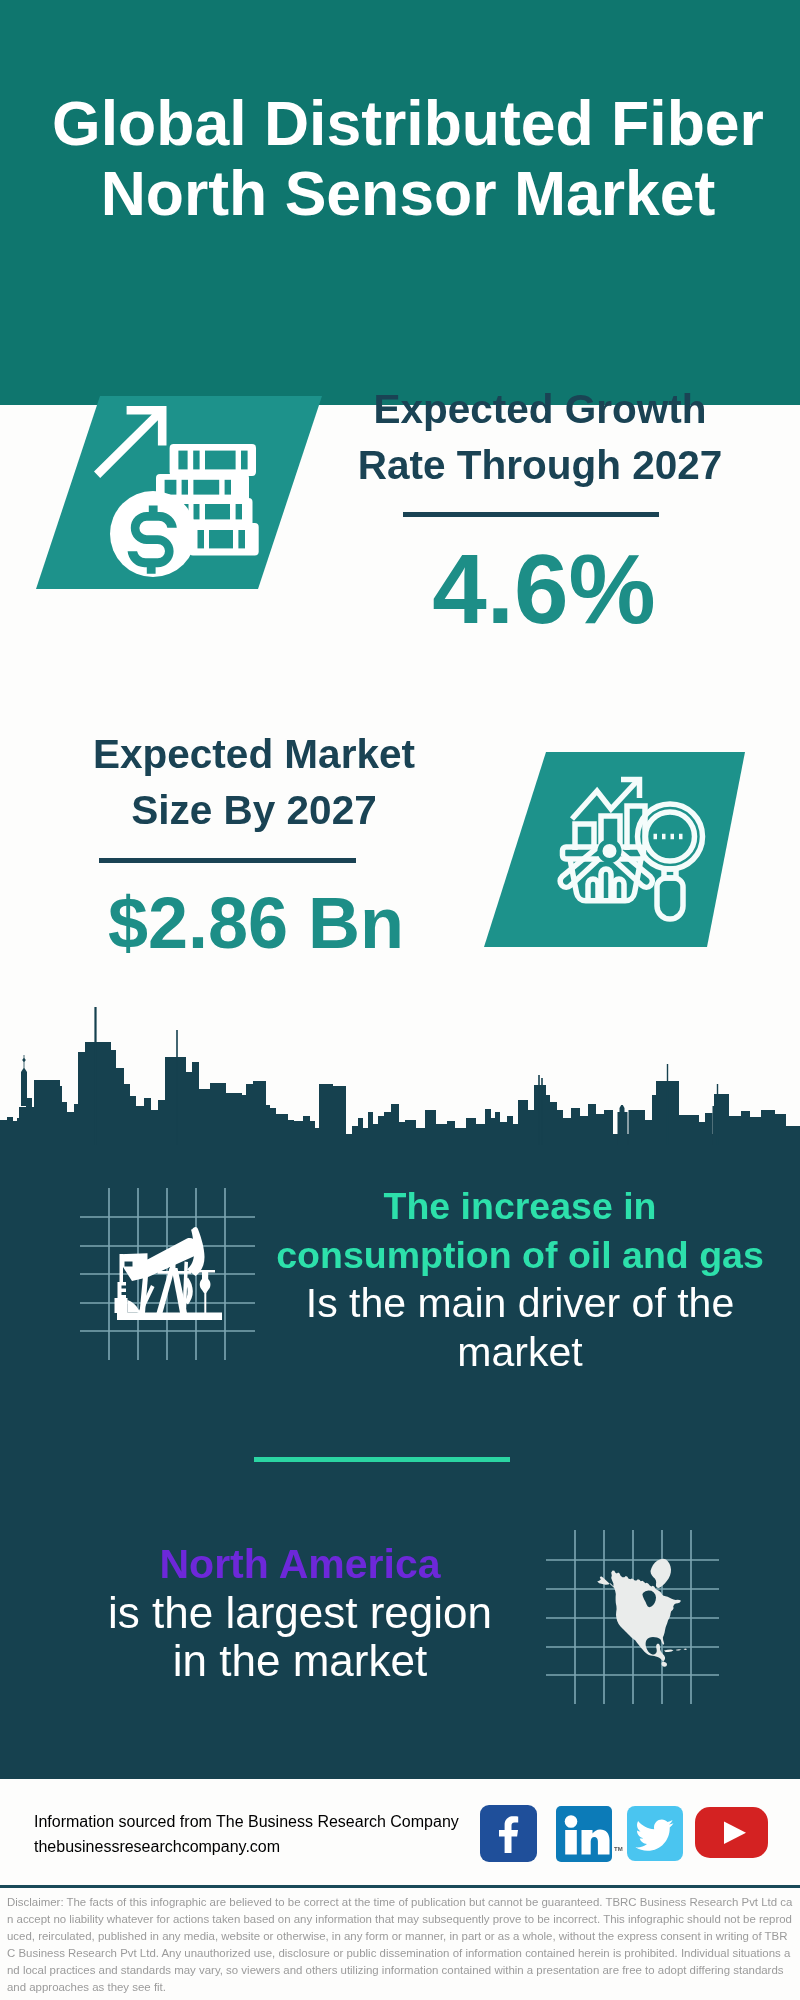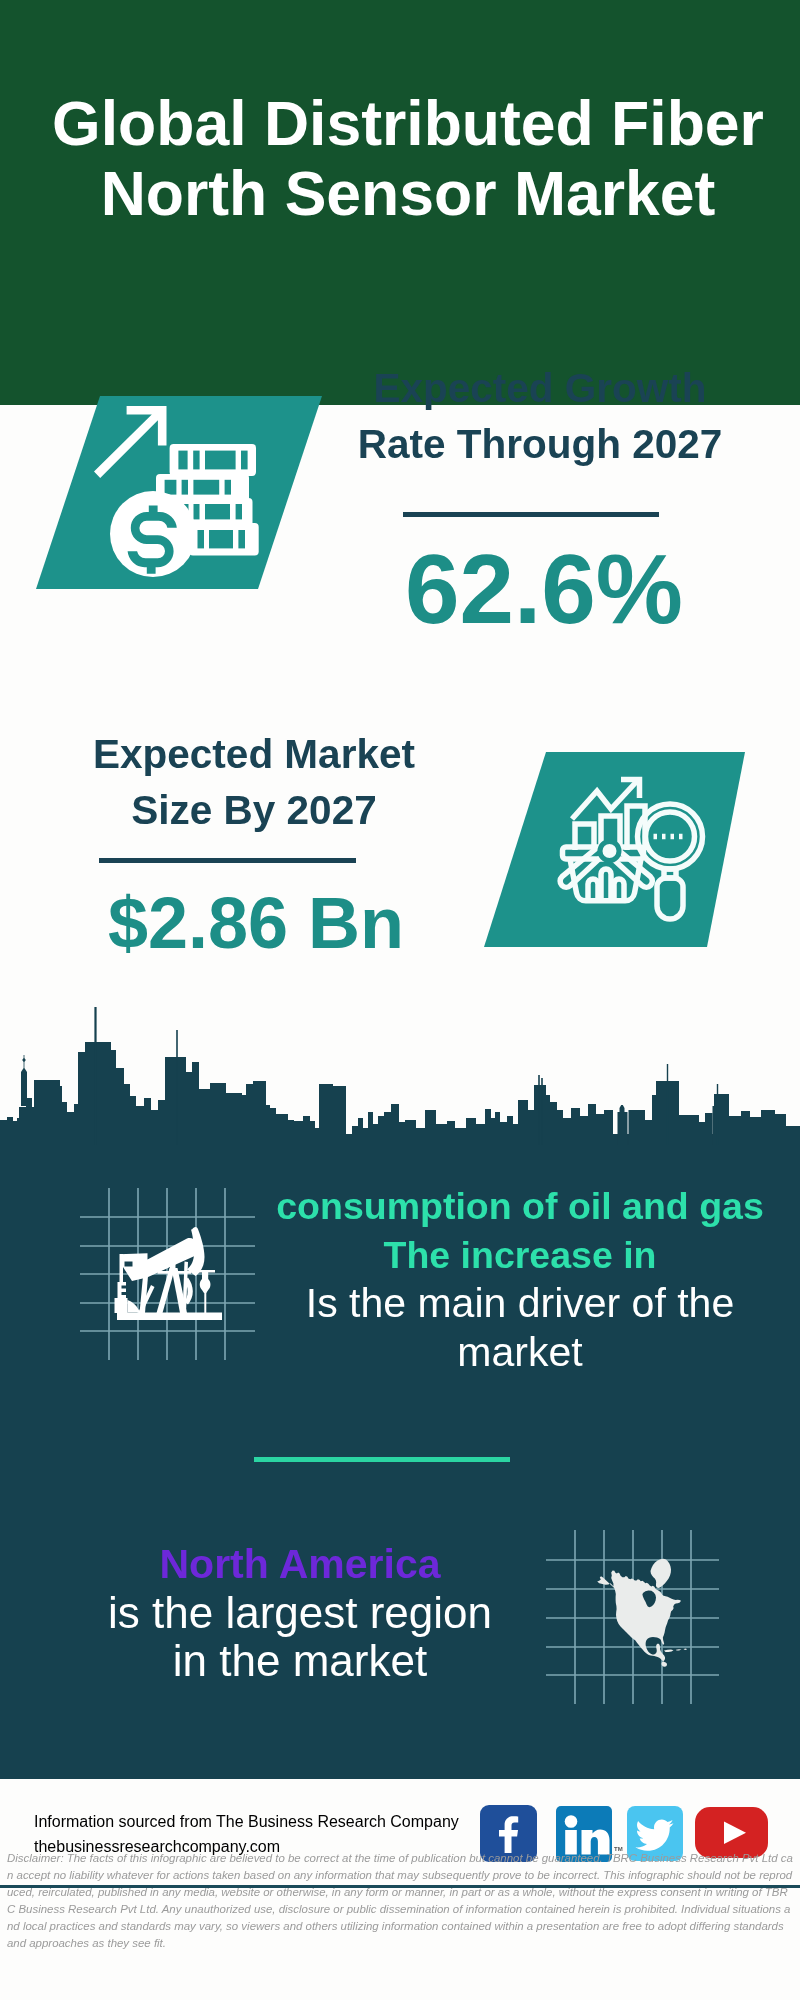--- a/index.html
+++ b/index.html
@@ -1,20 +1,20 @@
 <!DOCTYPE html>
 <html><head>
 <meta charset="utf-8">
 <style>
   * { box-sizing: border-box; margin:0; padding:0; }
   html,body { width:800px; height:2000px; }
   body { font-family:"Liberation Sans", sans-serif; background:#ffffff; }
   .page { position:relative; width:800px; height:2000px; background:#fdfdfc; overflow:hidden; }
 
-  .header { position:absolute; left:0; top:0; width:800px; height:405px; background:#14532d; }
+  .header { position:absolute; left:0; top:0; width:800px; height:405px; background:#0f766e; }
   .header h1 { position:absolute; left:8px; top:88px; width:800px; text-align:center; color:#fff;
     font-size:62.5px; font-weight:bold; line-height:70px; }
 
   .para { position:absolute; }
   .stat-title { position:absolute; color:#1a4354; font-size:40.5px; font-weight:bold; line-height:56.3px; text-align:center; }
   .rule { position:absolute; height:4.5px; background:#1a4354; }
   .stat-val { position:absolute; color:#1d8e87; font-weight:bold; text-align:center; }
 
   .dark { position:absolute; left:0; top:1134px; width:800px; height:645px; background:#16414f; }
   .skyline { position:absolute; left:0; top:1005px; width:800px; height:140px; }
@@ -22,21 +22,21 @@
   .driver-text { position:absolute; left:260px; top:1182px; width:520px; color:#fff; text-align:center; }
   .driver-hl { color:#2de0ab; font-weight:bold; font-size:37.5px; line-height:48.5px; display:block; }
   .driver-rest { font-size:41px; line-height:48.5px; display:block; }
   .mid-rule { position:absolute; left:254px; top:1457px; width:256px; height:4.5px; background:#2bd5a3; }
   .region-text { position:absolute; left:35px; top:1540px; width:530px; color:#fff; text-align:center; }
   .region-hl { color:#6d28d9; font-weight:bold; font-size:41px; line-height:48.5px; display:block; }
   .region-rest { font-size:44px; line-height:48.5px; display:block; }
 
   .footer-text { position:absolute; left:34px; color:#000000; font-size:16px; }
   .divider { position:absolute; left:0; top:1885px; width:800px; height:3px; background:#1a4a59; }
-  .disclaimer { position:absolute; left:7px; top:1850px; width:786px; color:#9b9b9b; font-size:11.45px; line-height:16.9px; text-align:left; word-break:break-all;font-style:italic; }
+  .disclaimer { position:absolute; left:7px; top:1894px; width:786px; color:#9b9b9b; font-size:11.45px; line-height:16.9px; text-align:left; word-break:break-all; }
   .social { position:absolute; }
   .tm { position:absolute; left:614px; top:1846px; font-size:6px; color:#555; font-weight:bold; }
 </style>
 </head>
 <body>
 
 <div class="page">
 
   <div class="header">
     <h1><span>Global Distributed Fiber</span><br><span>North Sensor Market</span></h1>
@@ -66,23 +66,23 @@
         <rect x="197.5" y="530" width="6.5" height="18.4" fill="#1d928b"></rect>
         <rect x="209" y="530" width="24" height="18.4" fill="#1d928b"></rect>
         <rect x="238.4" y="530" width="6.6" height="18.4" fill="#1d928b"></rect>
       </g>
       <g>
         <circle cx="153" cy="534" r="43"></circle>
         <path fill="#1d928b" d="M148.8,505.5 h8.8 v6.4 h2.3 a17.5,17.5 0 0 1 16.9,15.9 h-9.5 a9,9 0 0 0 -8.4,-7 h-12.3 a7.2,7.2 0 0 0 0,14.4 h11 a16,16 0 0 1 0,32 h-2 v6.6 h-8.8 v-6.6 h-2.3 a17.5,17.5 0 0 1 -16.9,-15.9 h9.5 a9,9 0 0 0 8.4,7 h12.3 a7.2,7.2 0 0 0 0,-14.4 h-11 a16,16 0 0 1 0,-32 h2 Z"></path>
       </g>
     </g>
   </svg>
-  <div class="stat-title" style="left:340px;top:360px;width:400px;"><span>Expected Growth</span><br><span>Rate Through 2027</span></div>
+  <div class="stat-title" style="left:340px;top:381px;width:400px;"><span>Expected Growth</span><br><span>Rate Through 2027</span></div>
   <div class="rule" style="left:403px;top:512px;width:256px;"></div>
-  <div class="stat-val" style="left:334px;top:539px;width:420px;font-size:98px;line-height:100px;">62.6%</div>
+  <div class="stat-val" style="left:334px;top:539px;width:420px;font-size:98px;line-height:100px;">4.6%</div>
 
   <svg class="para" style="left:484px;top:752px;" width="262" height="195" viewBox="484 752 262 195">
     <polygon points="546,752 745,752 707,947 484,947" fill="#1d928b"></polygon>
     <g fill="none" stroke="#f4fcfb" stroke-width="5.5" stroke-linecap="butt" stroke-linejoin="miter">
       <path d="M572,819 L597,791 L611,809 L638,780"></path>
       <path d="M621,779.5 h18.5 v18.5"></path>
       <path d="M575,850 v-26 h19 v26"></path>
       <path d="M601,850 v-34 h19 v34"></path>
       <path d="M627,850 v-44 h18 v44"></path>
       <path d="M566,847 h74 a3.5,3.5 0 0 1 3.5,3.5 v5 a3.5,3.5 0 0 1 -3.5,3.5 h-74 a3.5,3.5 0 0 1 -3.5,-3.5 v-5 a3.5,3.5 0 0 1 3.5,-3.5 Z"></path>
@@ -233,22 +233,22 @@
       <path d="M151,1285 l3.5,2 -12.5,26 -4,0 Z"></path>
       <path d="M184.5,1261.5 l3.5,0.5 -2,51 h-3.5 Z"></path>
       <path d="M188,1277.5 c3,4 4.8,9 4.8,13.8 c0,5 -1.8,9.5 -4.8,13.2 l-3.6,-2.8 c2.2,-2.8 3.2,-6.2 3.2,-10.2 c0,-4 -1,-7.6 -3.2,-10.4 Z"></path>
       <path d="M119.5,1254 h3.5 v28 h-3.5 Z"></path>
       <path d="M117.5,1282 h8.5 v3.5 h-4.5 v3 h4.5 v3.5 h-4.5 v3 h4.5 v3.5 h-8.5 Z"></path>
       <path d="M114.5,1298 h13 v15 h-13 Z"></path>
       <path d="M127.5,1300 c5,1.5 8.5,5 11,9.5 c0.8,1.5 1.6,2.5 2.5,3 h-13.5 Z"></path>
     </g>
   </svg>
   <div class="driver-text">
+    <span class="driver-hl">The increase in</span>
     <span class="driver-hl">consumption of oil and gas</span>
-    <span class="driver-hl">The increase in</span>
     <span class="driver-rest">Is the main driver of the</span>
     <span class="driver-rest">market</span>
   </div>
 
   <div class="mid-rule"></div>
 
   <div class="region-text">
     <span class="region-hl">North America</span>
     <span class="region-rest">is the largest region</span>
     <span class="region-rest">in the market</span>

